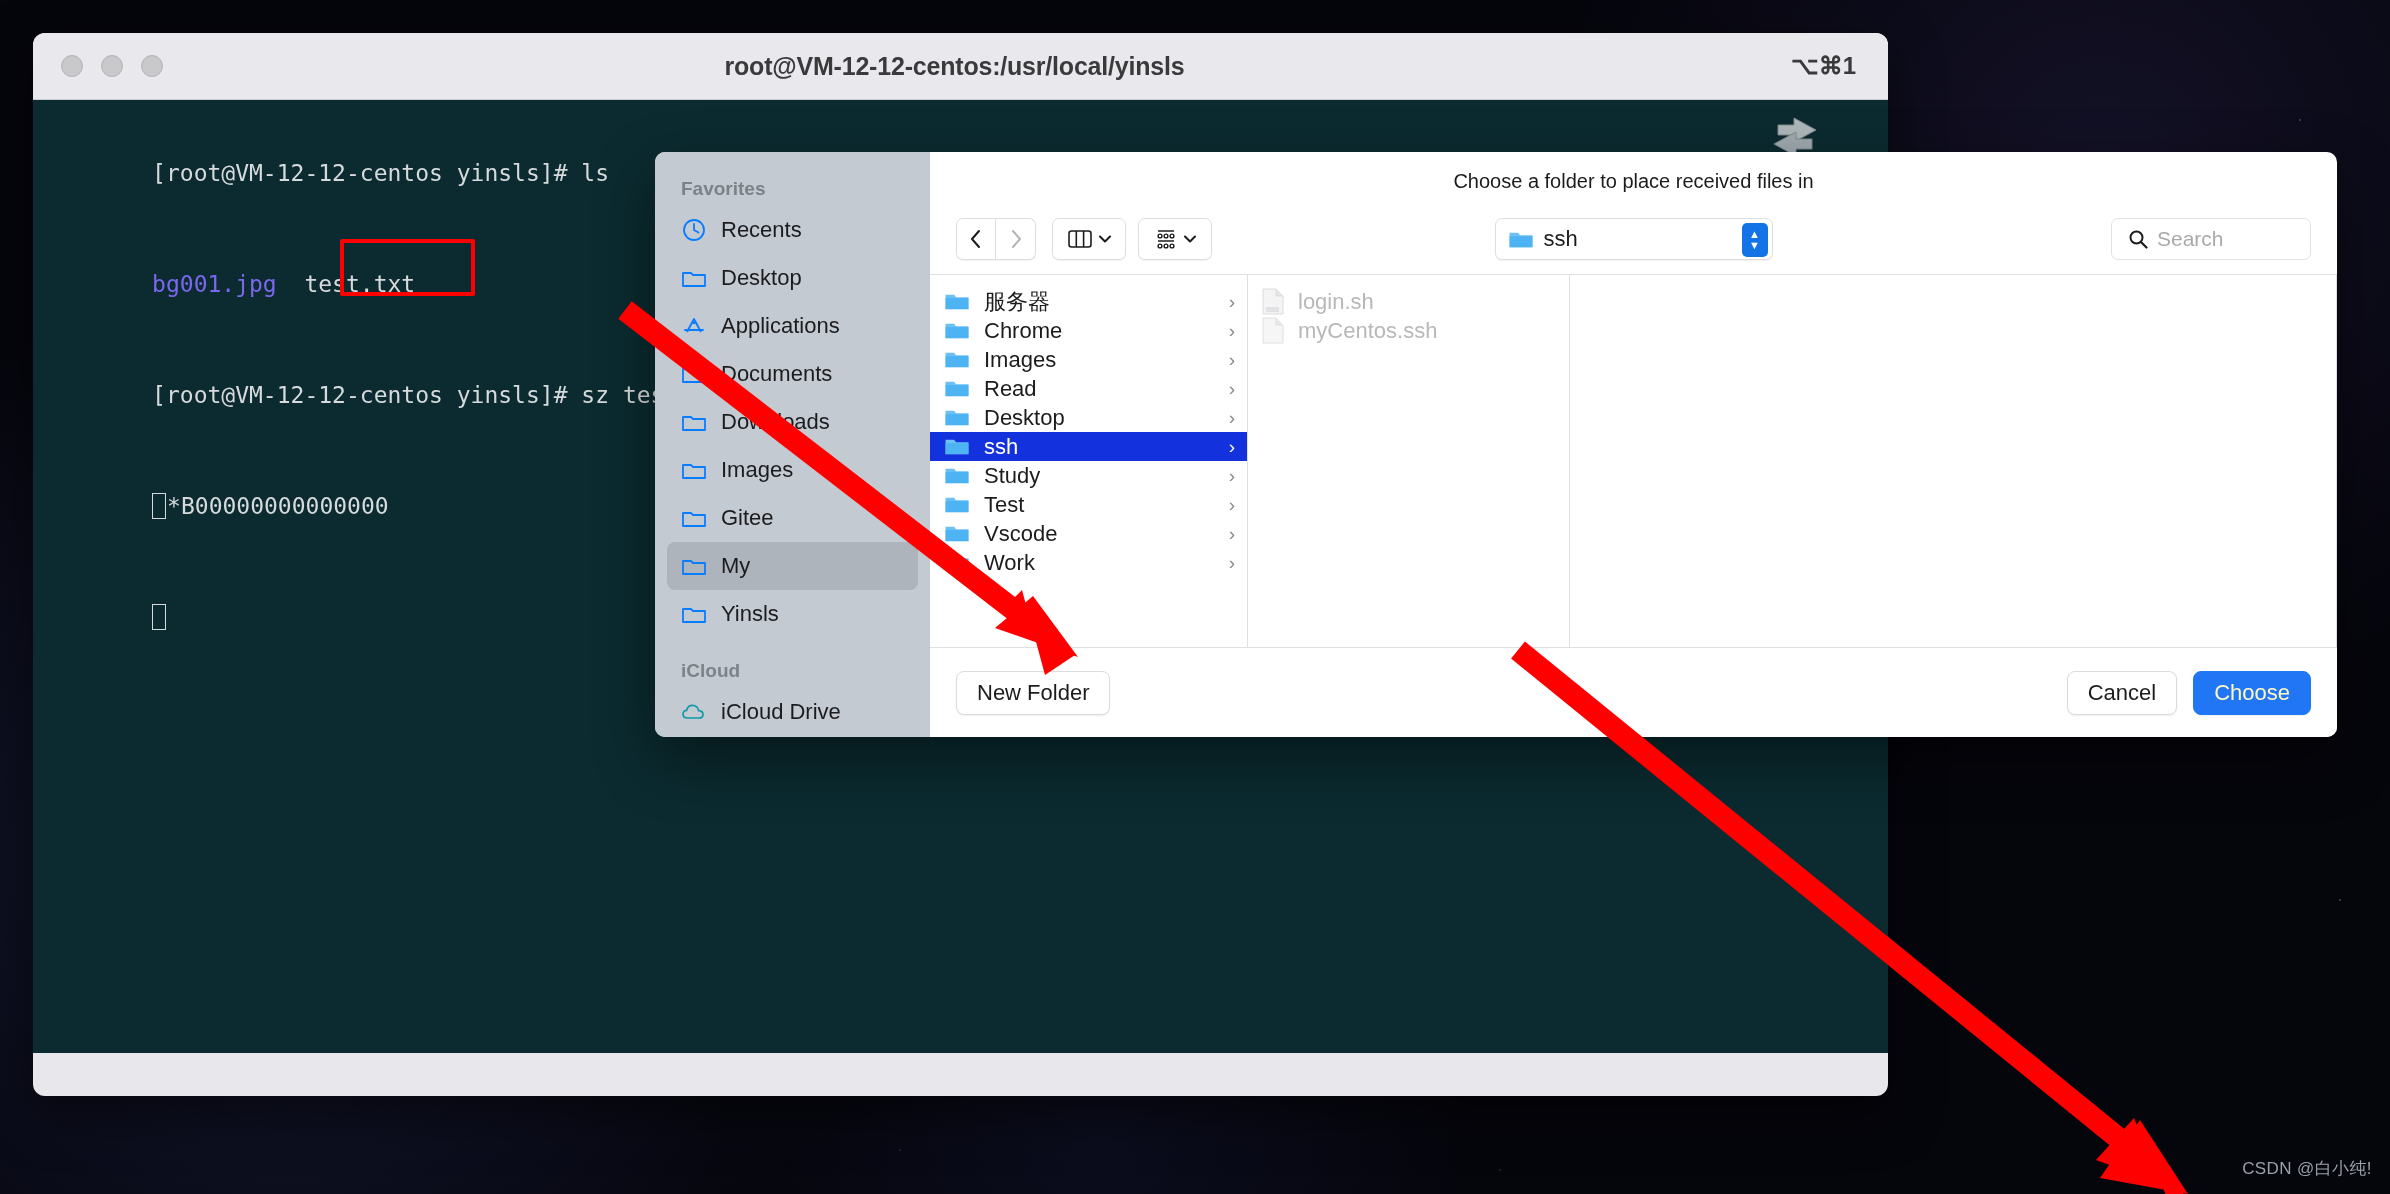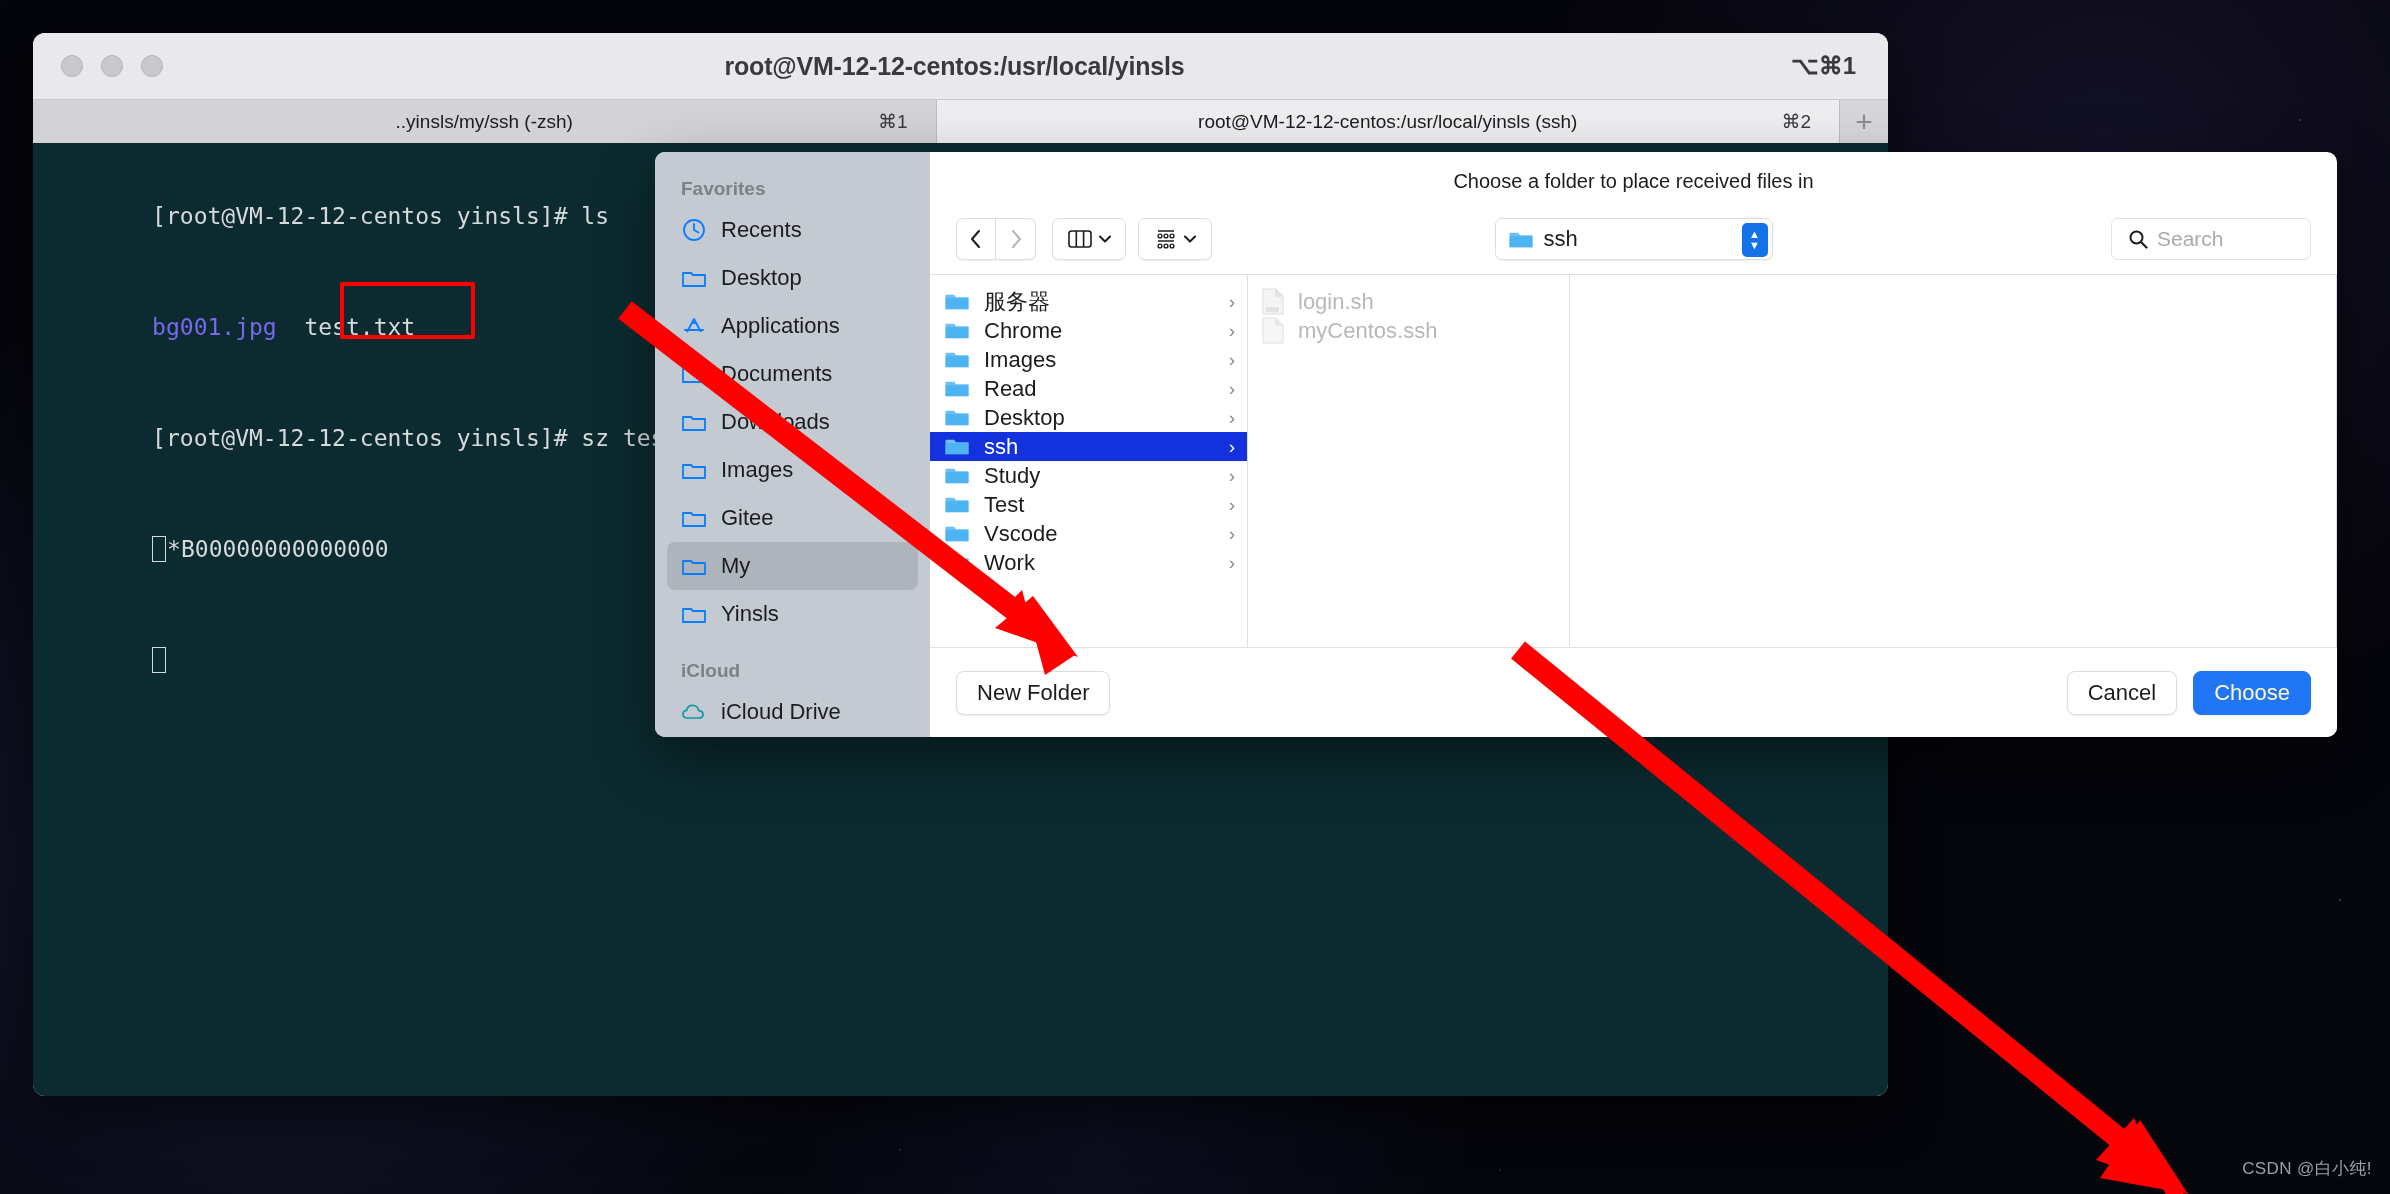--- a/index.html
+++ b/index.html
@@ -190,31 +190,20 @@
   <div class="term-titlebar">
     <div class="lights">
       <span class="light"></span>
       <span class="light"></span>
       <span class="light"></span>
     </div>
     <div class="term-title">root@VM-12-12-centos:/usr/local/yinsls</div>
     <div class="term-shortcut">⌥⌘1</div>
   </div>
 
-  <div class="tabbar">
-    <div class="tab inactive">
-      <span>..yinsls/my/ssh (-zsh)</span>
-      <span class="tab-key">⌘1</span>
-    </div>
-    <div class="tab active">
-      <span>root@VM-12-12-centos:/usr/local/yinsls (ssh)</span>
-      <span class="tab-key">⌘2</span>
-    </div>
-    <div class="tab-add">+</div>
-  </div>
 
   <div class="term-body">
     <div class="term-line">
       <span>[root@VM-12-12-centos yinsls]# </span><span>ls</span>
     </div>
     <div class="term-line">
       <span class="fn">bg001.jpg</span><span>  test.txt</span>
     </div>
     <div class="term-line">
       <span>[root@VM-12-12-centos yinsls]# </span><span>sz test.txt</span>

